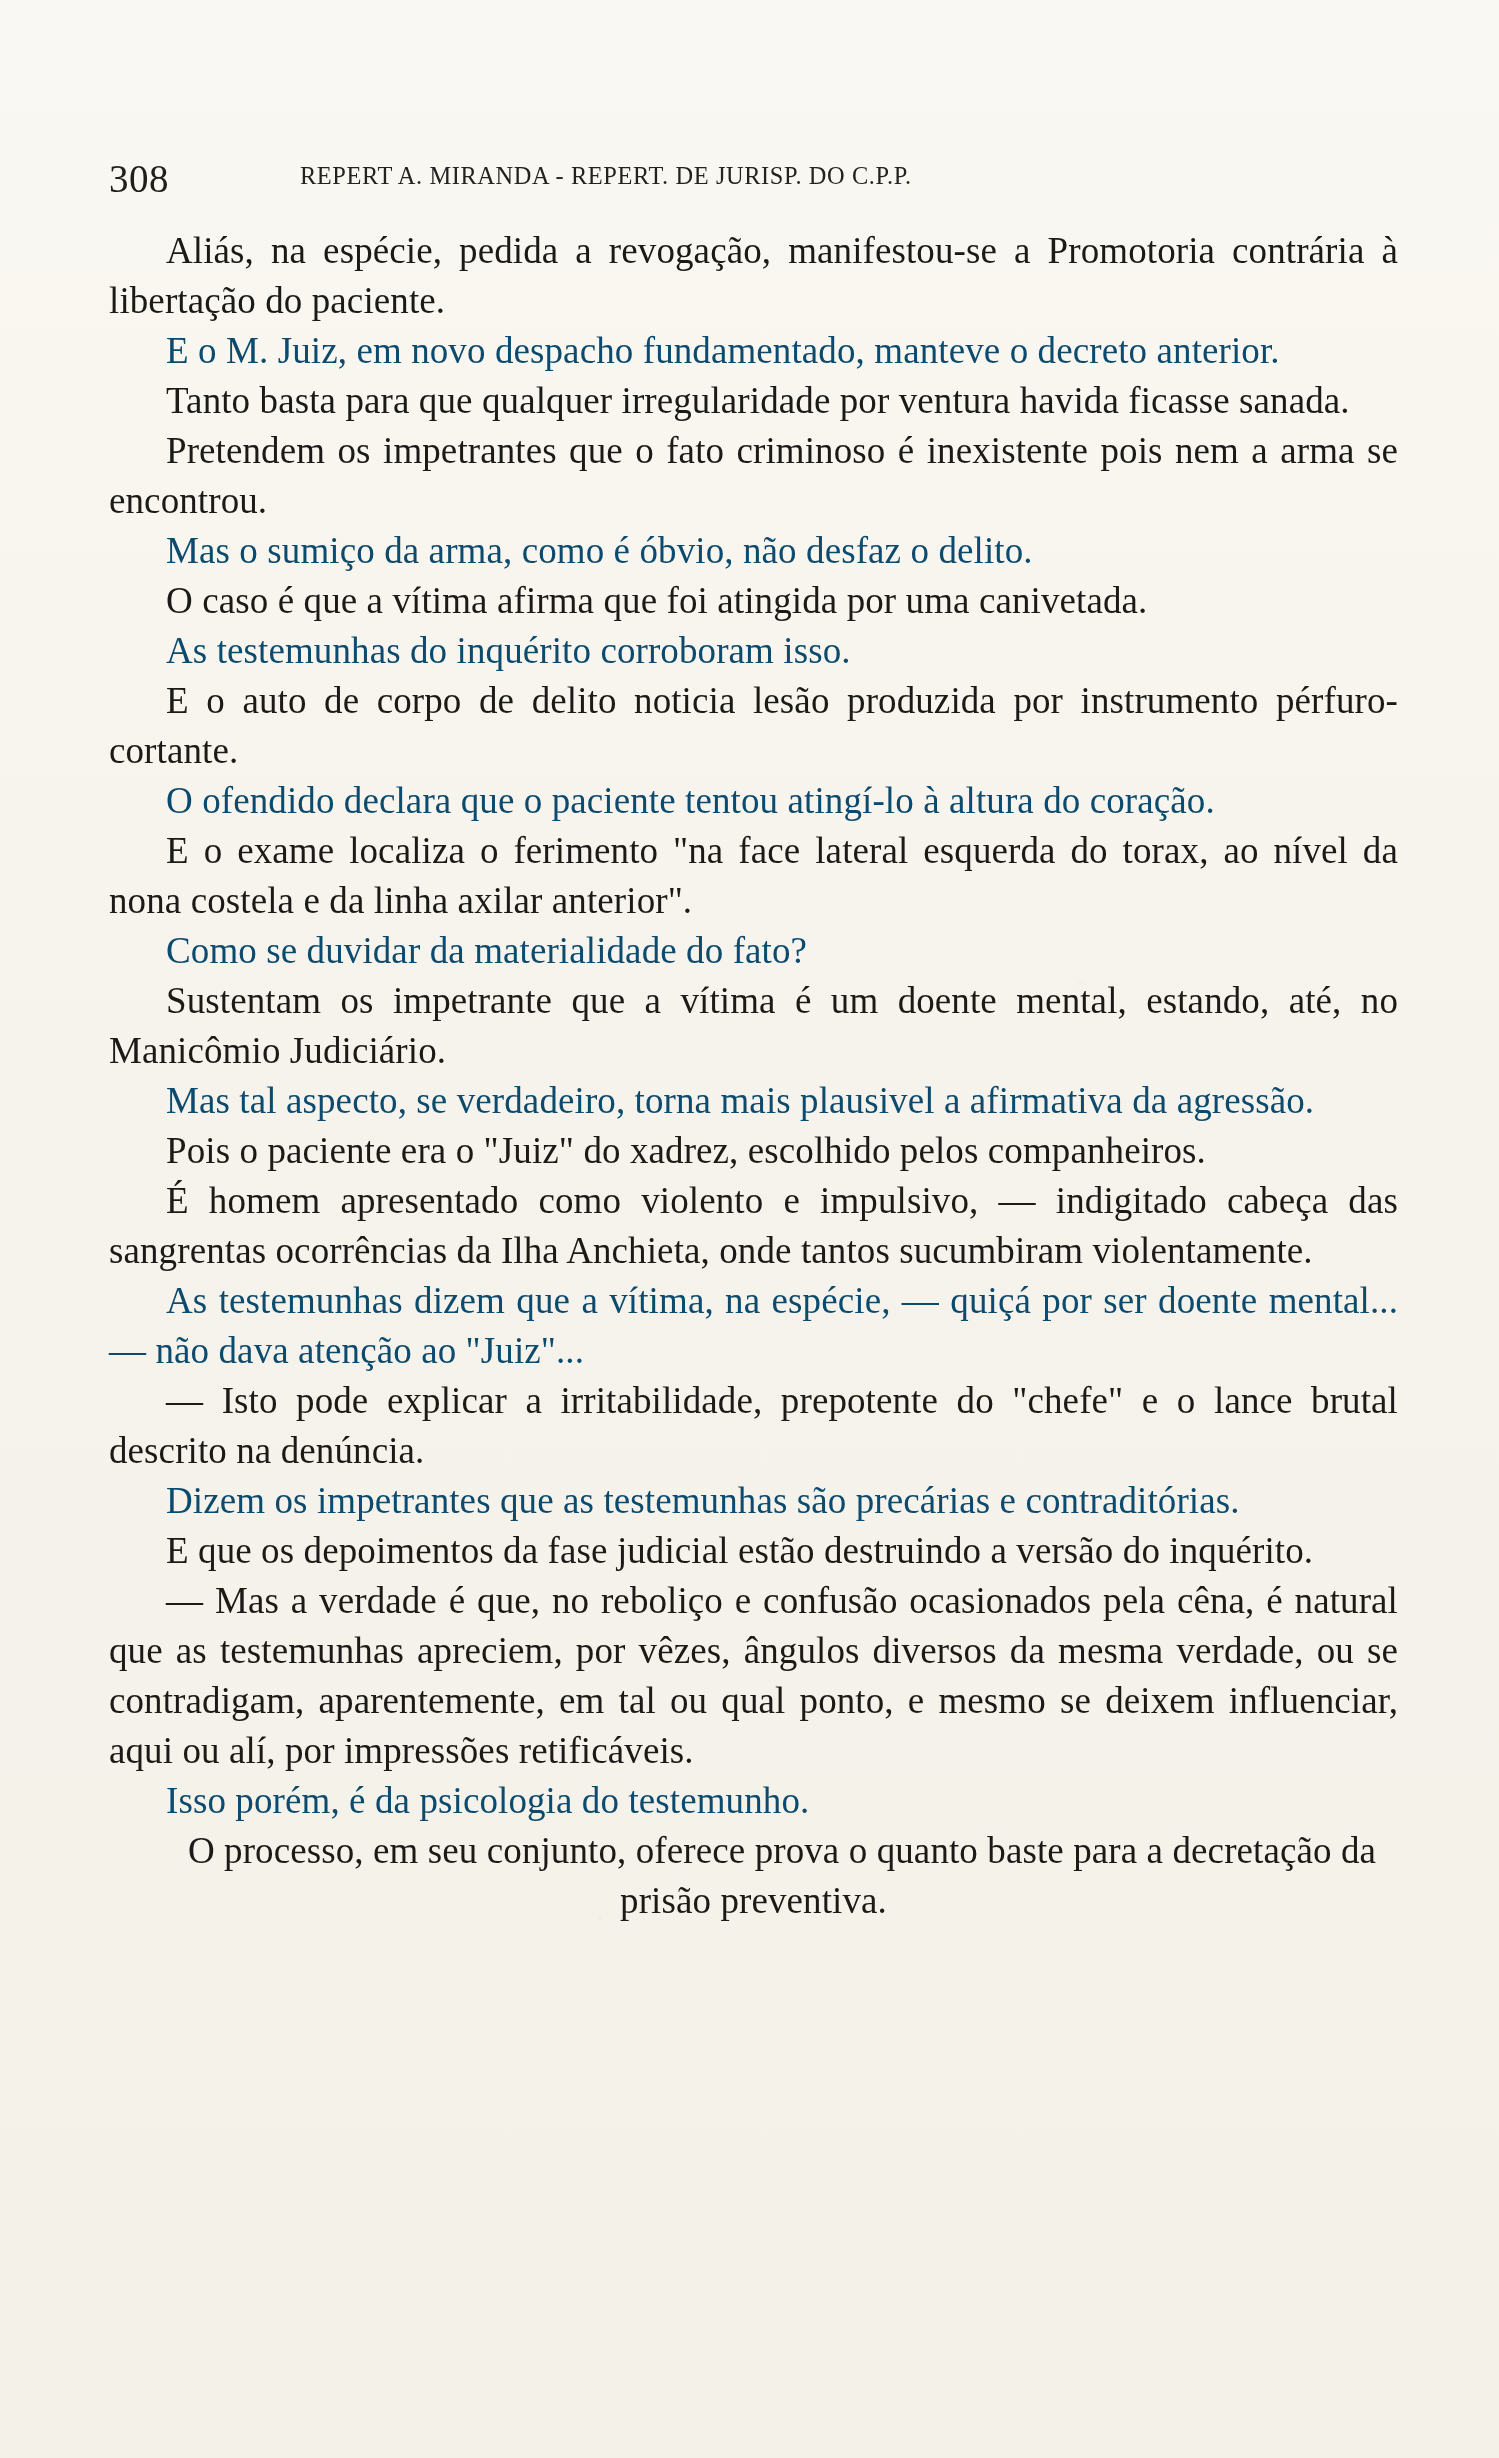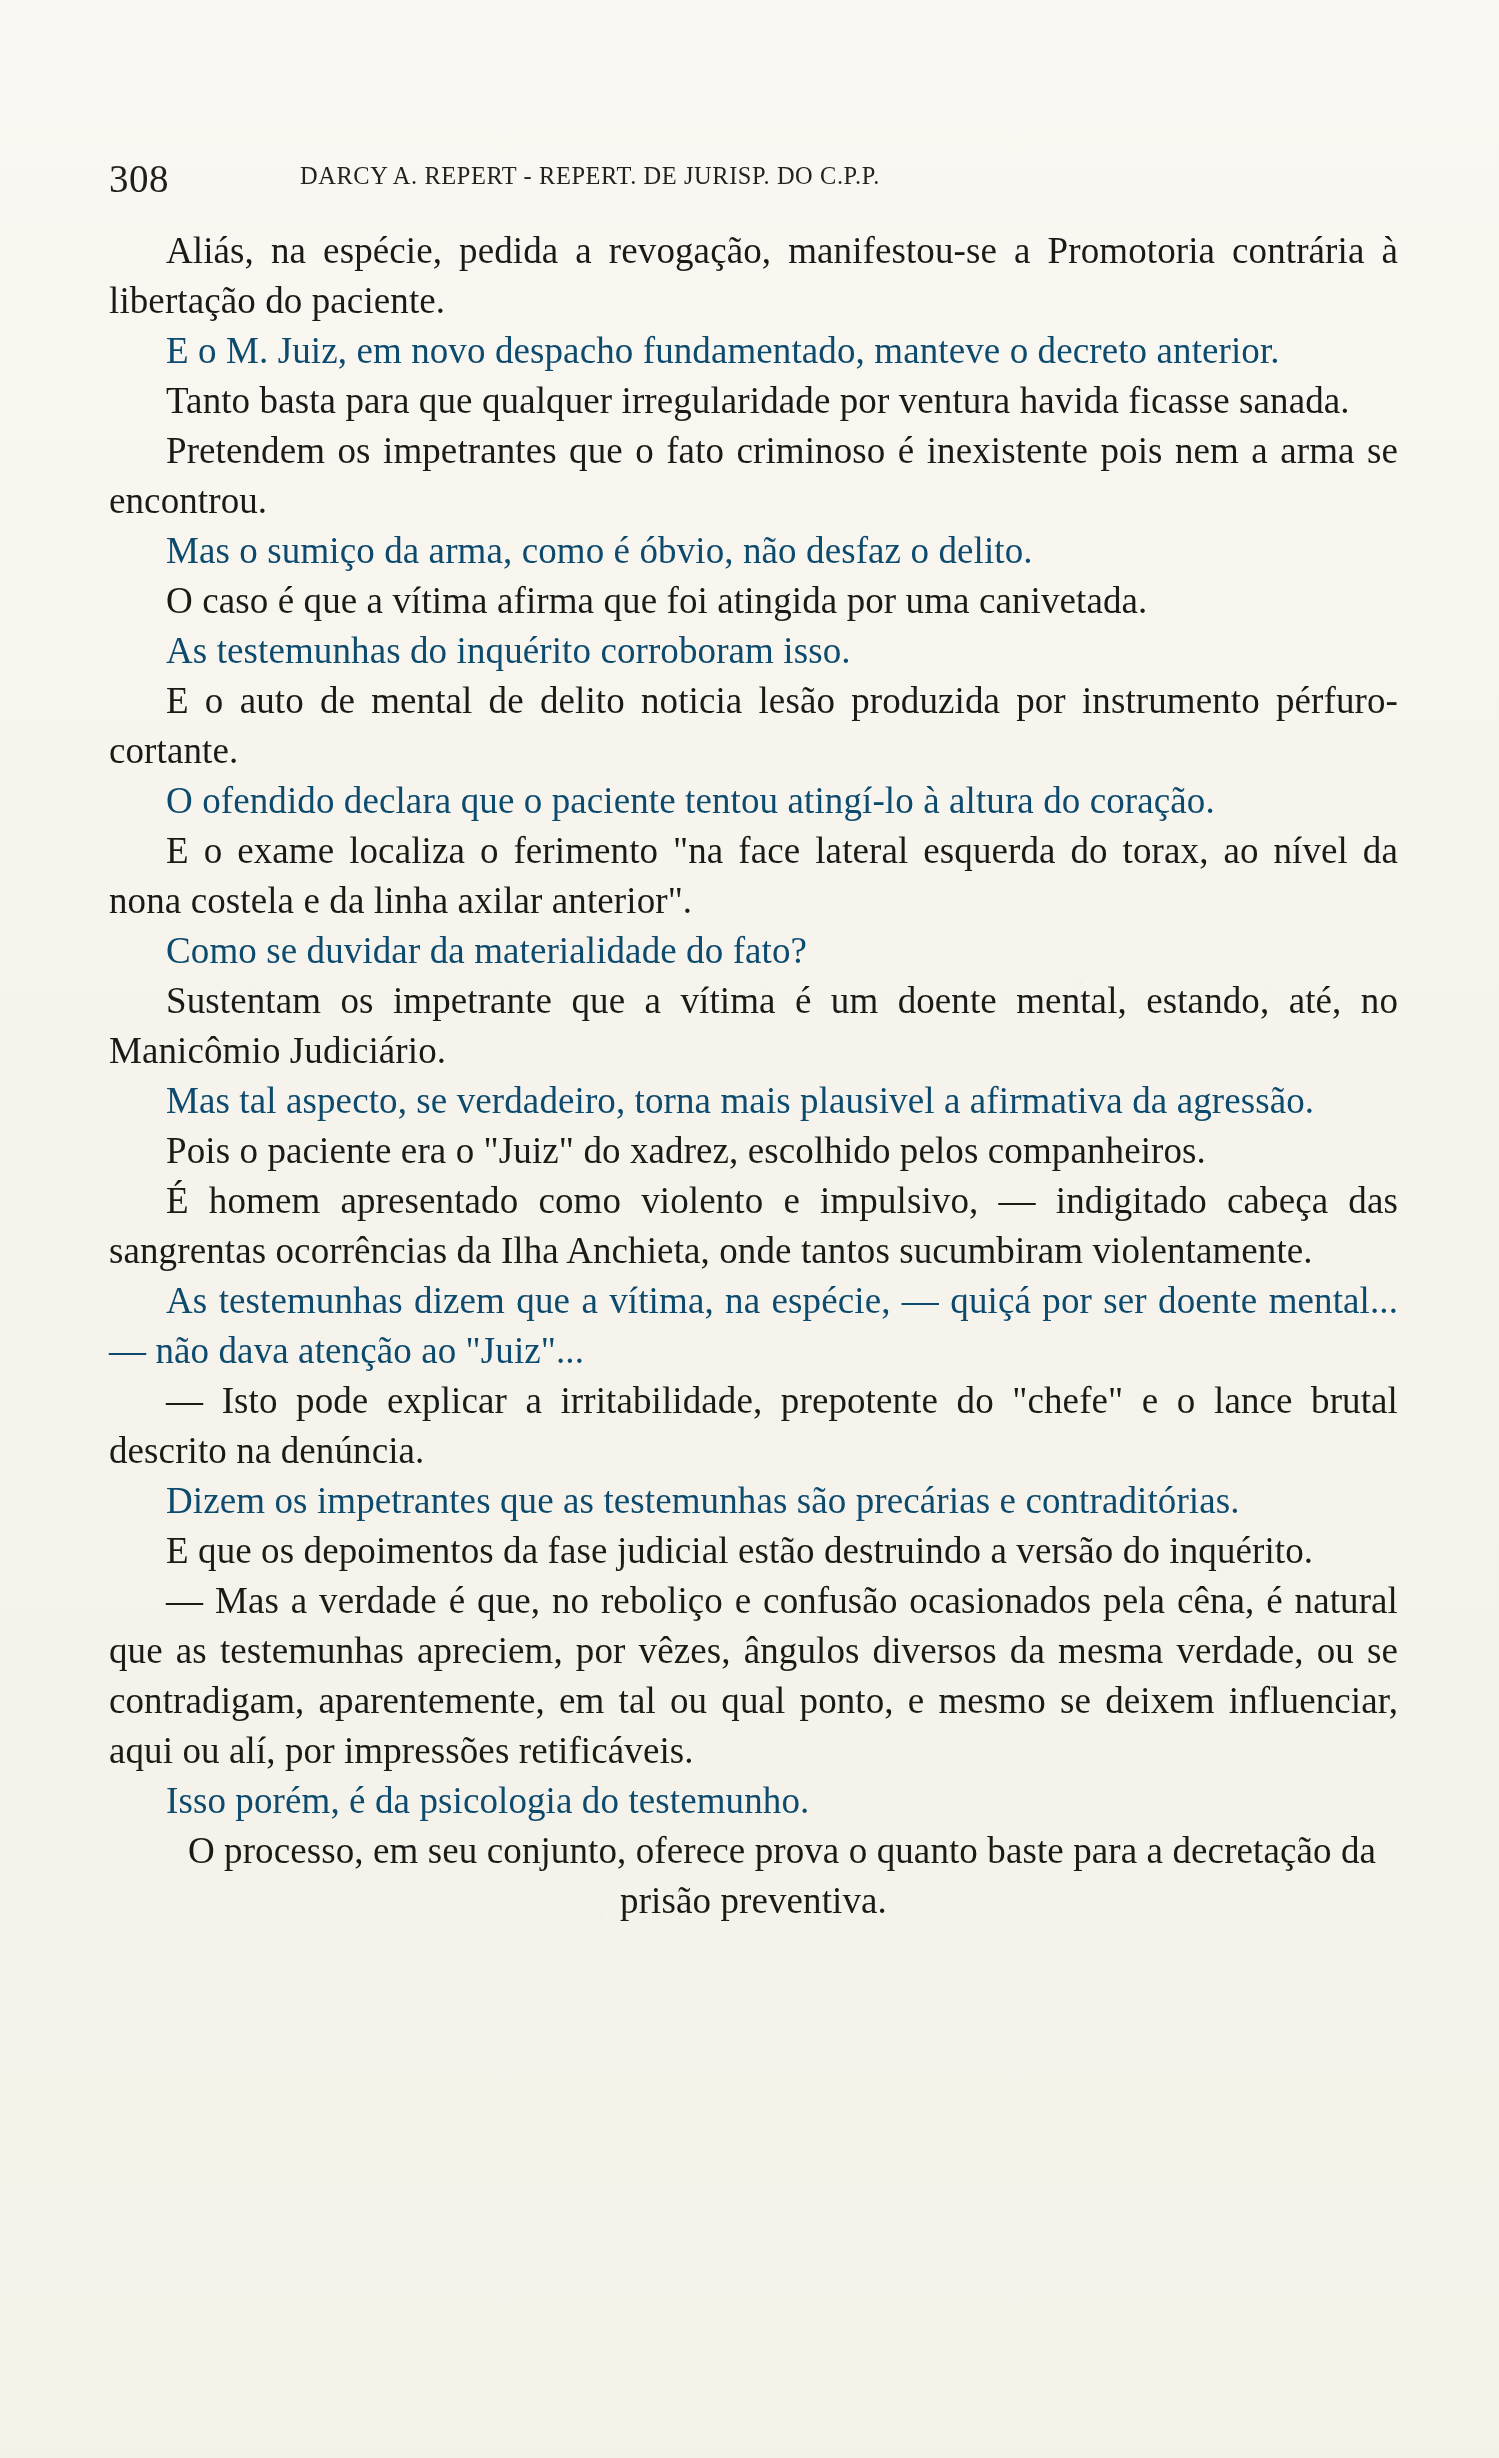--- a/index.html
+++ b/index.html
@@ -86,32 +86,32 @@
 </style>
 </head>
 <body>
 
 <div class="page"></div>
 
 <div class="content">
 
   <div class="running-head">
     <div class="folio">308</div>
-    <div class="head-title">DARCY A. REPERT - REPERT. DE JURISP. DO C.P.P.</div>
+    <div class="head-title">REPERT A. MIRANDA - REPERT. DE JURISP. DO C.P.P.</div>
   </div>
 
   <div class="body-text">
     <p class="ink-a">Aliás, na espécie, pedida a revogação, manifestou-se a Promotoria contrária à libertação do paciente.</p>
     <p class="ink-b">E o M. Juiz, em novo despacho fundamentado, manteve o decreto anterior.</p>
     <p class="ink-a">Tanto basta para que qualquer irregularidade por ventura havida ficasse sanada.</p>
     <p class="ink-a">Pretendem os impetrantes que o fato criminoso é inexistente pois nem a arma se encontrou.</p>
     <p class="ink-b">Mas o sumiço da arma, como é óbvio, não desfaz o delito.</p>
     <p class="ink-a">O caso é que a vítima afirma que foi atingida por uma canivetada.</p>
     <p class="ink-b">As testemunhas do inquérito corroboram isso.</p>
-    <p class="ink-a">E o auto de mental de delito noticia lesão produzida por instrumento pérfuro-cortante.</p>
+    <p class="ink-a">E o auto de corpo de delito noticia lesão produzida por instrumento pérfuro-cortante.</p>
     <p class="ink-b">O ofendido declara que o paciente tentou atingí-lo à altura do coração.</p>
     <p class="ink-a">E o exame localiza o ferimento "na face lateral esquerda do torax, ao nível da nona costela e da linha axilar anterior".</p>
     <p class="ink-b">Como se duvidar da materialidade do fato?</p>
     <p class="ink-a">Sustentam os impetrante que a vítima é um doente mental, estando, até, no Manicômio Judiciário.</p>
     <p class="ink-b">Mas tal aspecto, se verdadeiro, torna mais plausivel a afirmativa da agressão.</p>
     <p class="ink-a">Pois o paciente era o "Juiz" do xadrez, escolhido pelos companheiros.</p>
     <p class="ink-a">É homem apresentado como violento e impulsivo, — indigitado cabeça das sangrentas ocorrências da Ilha Anchieta, onde tantos sucumbiram violentamente.</p>
     <p class="ink-b">As testemunhas dizem que a vítima, na espécie, — quiçá por ser doente mental... — não dava atenção ao "Juiz"...</p>
     <p class="ink-a">— Isto pode explicar a irritabilidade, prepotente do "chefe" e o lance brutal descrito na denúncia.</p>
     <p class="ink-b">Dizem os impetrantes que as testemunhas são precárias e contraditórias.</p>

